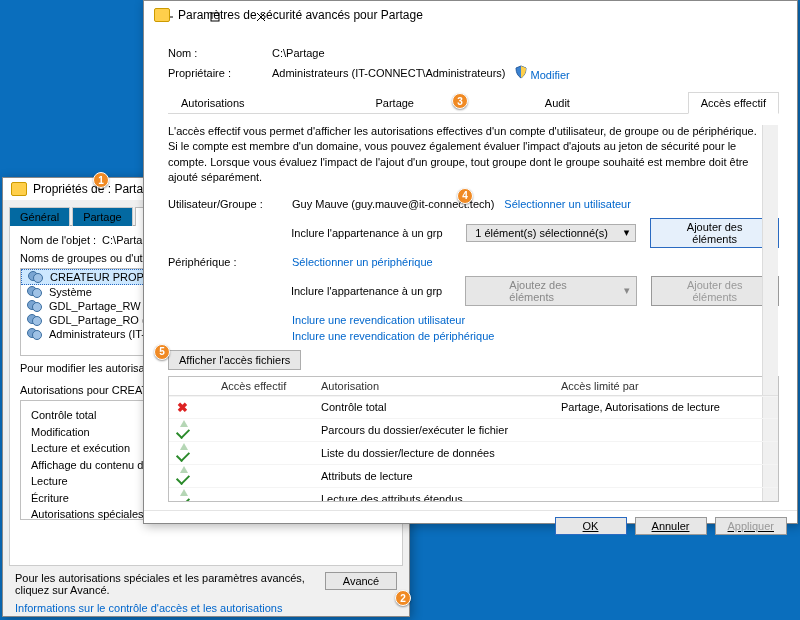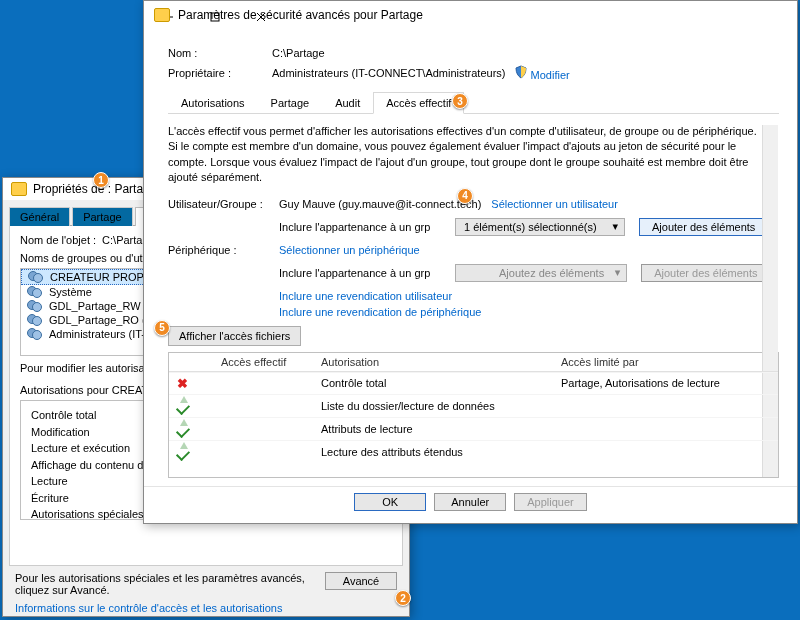--- a/index.html
+++ b/index.html
@@ -76,22 +76,23 @@
     border:1px solid #999;
     background:#e7e7e7;
     padding:2px 12px;
     min-width:72px;
     text-align:center;
     display:inline-block;
   }
   .btn.disabled{ color:#999; }
   .btn.blue { border-color:#2a6ac1; background:#e6f0fb;}
   .btn-row{
-    display:flex; gap:8px; justify-content:center;
+    display:flex; gap:8px; justify-content:flex-end;
     padding:6px 10px;
+    text-decoration:underline;
   }
   
   .marker{
     position:absolute;
     width:16px;height:16px;border-radius:50%;
     background:#f08a24;
     border:1px solid #fff;
     box-shadow:0 1px 2px rgba(0,0,0,.4);
     color:#fff;font-size:10px;font-weight:600;
     display:flex;align-items:center;justify-content:center;
@@ -123,21 +124,21 @@
     border:1px solid transparent;
     position:relative; top:1px;
   }
   .adv-tab.active{
     border:1px solid #d8d8d8;
     border-bottom:1px solid #fff;
     background:#fff;
   }
   .desc{ margin:10px 0 12px 0; line-height:1.4;}
   .krow{ display:flex; align-items:center; margin-bottom:8px;}
-  .krow .k{ width:111px;}
+  .krow .k{ width:124px;}
   .krow .v{ flex:0 0 auto;}
   .select{
     border:1px solid #adadad;
     background:#e7e7e7;
     padding:2px 22px 2px 8px;
     min-width:170px;
     display:inline-flex;
     align-items:center;
     justify-content:space-between;
     position:relative;
@@ -310,21 +311,21 @@
       <span>Administrateurs (IT-CONNECT\Administrateurs)</span>
       <span style="margin-left:8px;">
         <svg width="14" height="14" viewBox="0 0 14 14">
           <path d="M7 1 L12 3 C12 8 10 11 7 13 C4 11 2 8 2 3 Z" fill="#3b82d1" stroke="#2a5fa0"></path>
           <path d="M7 1 L7 13 C10 11 12 8 12 3 Z" fill="#ffcf4b"></path>
         </svg>
         <span class="link">Modifier</span>
       </span>
     </div>
 
-    <div class="adv-tabs" style="position:relative;">
+    <div class="adv-tabs" style="position:relative;justify-content:space-between;">
       <div class="adv-tab">Autorisations</div>
       <div class="adv-tab">Partage</div>
       <div class="adv-tab">Audit</div>
       <div class="adv-tab active">Accès effectif</div>
       <div class="marker" style="left:284px;top:2px;">3</div>
     </div>
 
     <div style="position:relative;">
       <div class="scrolltrack"></div>
 
@@ -386,20 +387,26 @@
           </div>
           <div class="rrow">
             <div class="c-ic"><span class="x-red">✖</span></div>
             <div class="c-st"></div>
             <div class="c-auth">Contrôle total</div>
             <div class="c-lim">Partage, Autorisations de lecture</div>
           </div>
           <div class="rrow">
             <div class="c-ic"><span class="check-green"></span></div>
             <div class="c-st"></div>
+            <div class="c-auth">Parcours du dossier/exécuter le fichier</div>
+            <div class="c-lim"></div>
+          </div>
+          <div class="rrow">
+            <div class="c-ic"><span class="check-green"></span></div>
+            <div class="c-st"></div>
             <div class="c-auth">Liste du dossier/lecture de données</div>
             <div class="c-lim"></div>
           </div>
           <div class="rrow">
             <div class="c-ic"><span class="check-green"></span></div>
             <div class="c-st"></div>
             <div class="c-auth">Attributs de lecture</div>
             <div class="c-lim"></div>
           </div>
           <div class="rrow">

